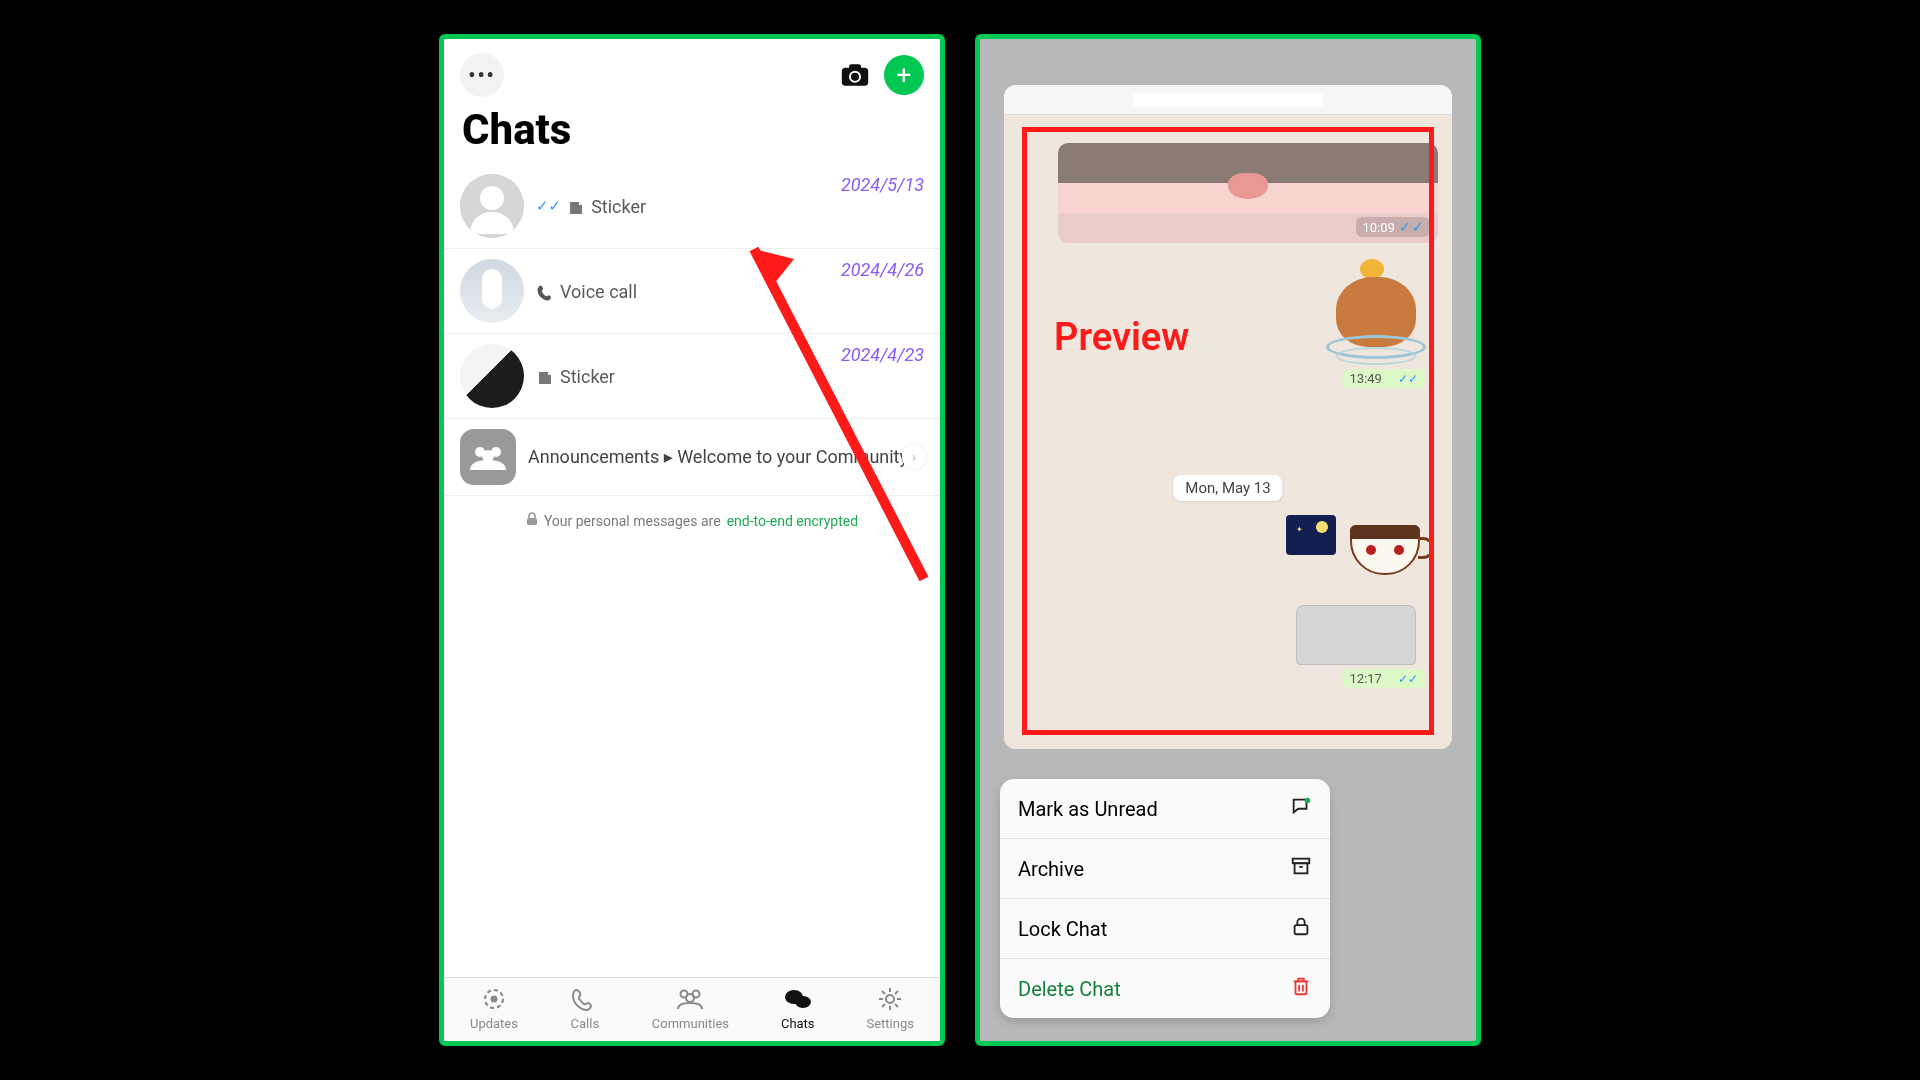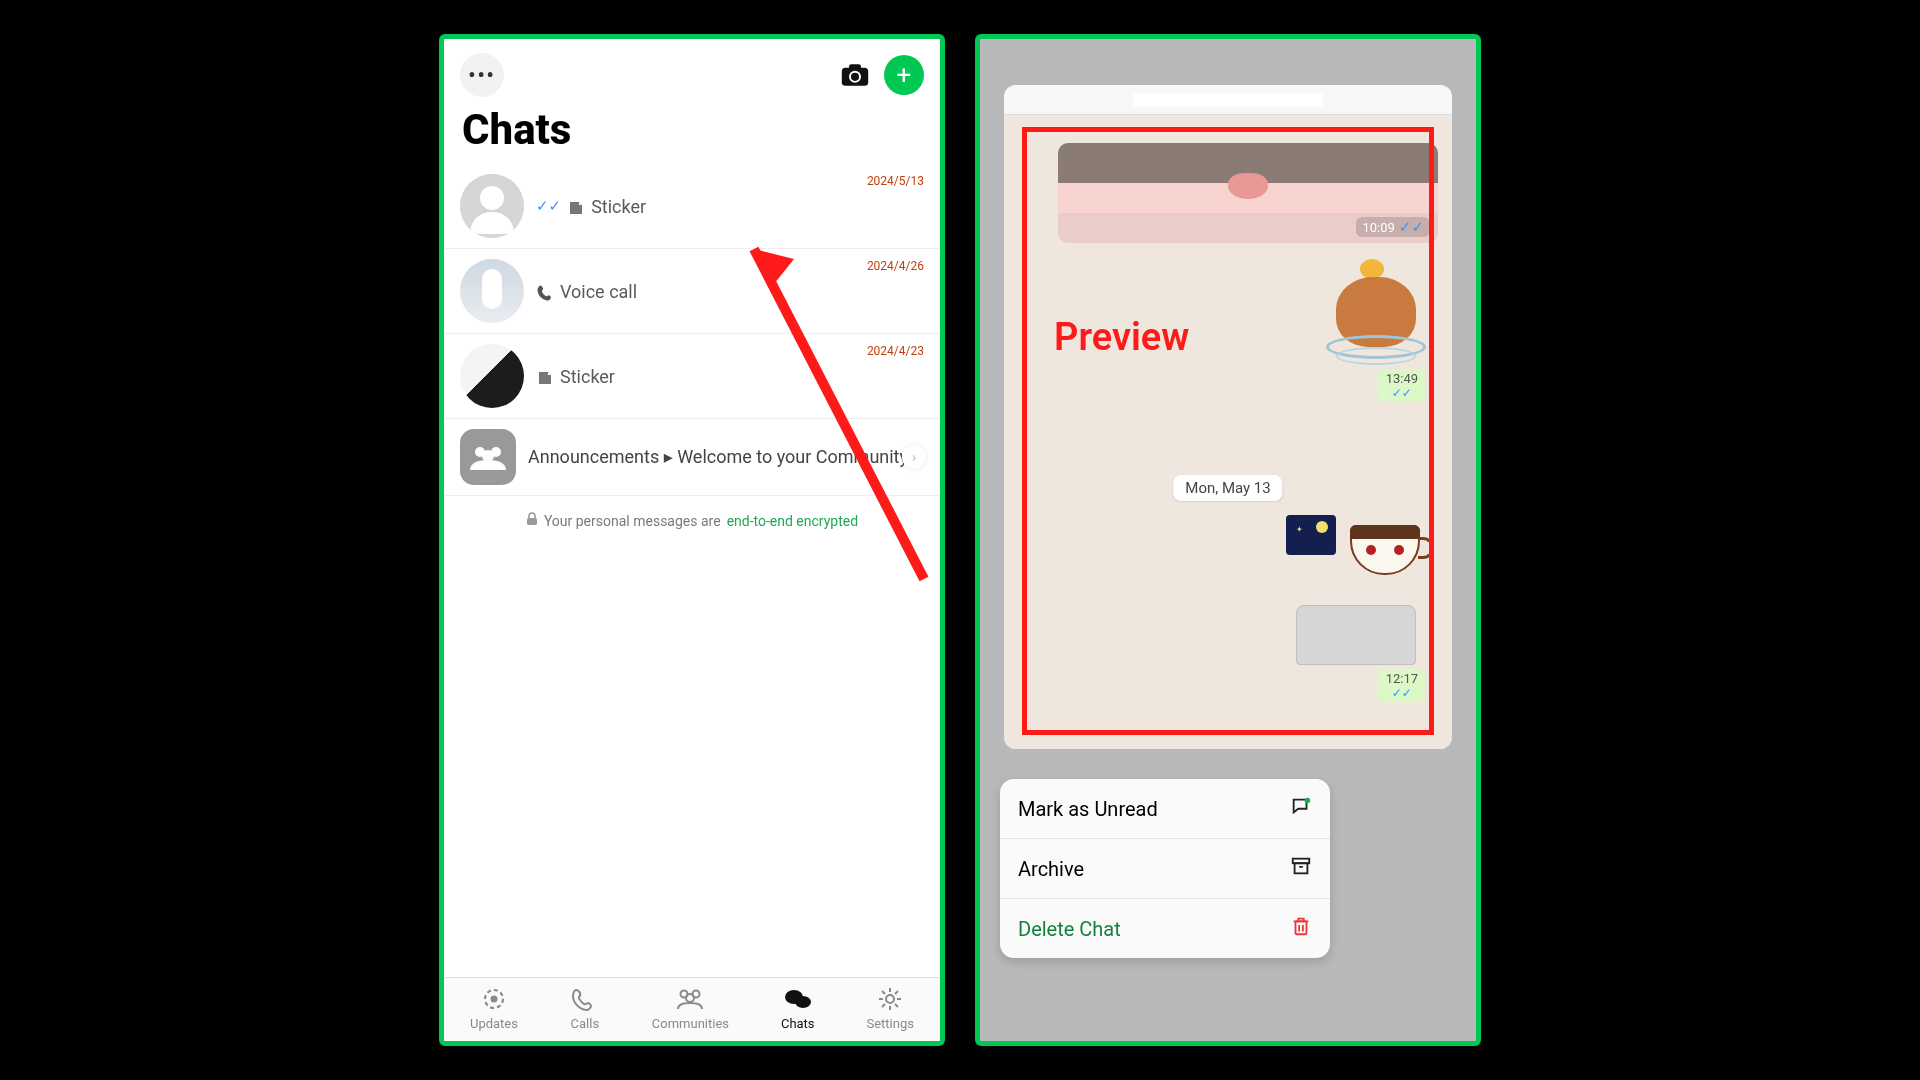--- a/index.html
+++ b/index.html
@@ -60,21 +60,21 @@
   .avatar {
     width:64px;height:64px;border-radius:50%;
     background:#d4d4d4;
     flex-shrink:0;
     display:flex;align-items:center;justify-content:center;
     overflow:hidden;
   }
   .avatar svg { width:100%;height:100%; }
   .chat-info { flex:1; display:flex;flex-direction:column; }
   .chat-name-row { display:flex; align-items:center; gap:6px; color:#5a5a5a; font-size:18px; }
-  .chat-date { position:absolute; right:16px; top:10px; font-size:12px; color:#c2410c; }
+  .chat-date { position:absolute; right:16px; top:10px; font-size:18px; color:#8b5cf6;font-style:italic; }
   .checks { color:#3497fd; font-size:15px; }
   .sticker-icon svg, .call-icon svg { vertical-align:middle; }
   .encrypt-note {
     display:flex;align-items:center;justify-content:center;gap:6px;
     font-size:14px;color:#7a7a7a;padding:16px 8px;
   }
   .encrypt-note .link { color:#1fa855; }
   .tabbar {
     position:absolute;left:0;right:0;bottom:0;
     display:flex;justify-content:space-around;align-items:center;
@@ -126,21 +126,21 @@
   .msg {
     position:absolute;right:14px;
     display:flex;flex-direction:column;align-items:flex-end;
     gap:4px;
   }
   .msg-img {
     background:#fff;border-radius:12px;overflow:hidden;
   }
   .msg-time {
     background:#dcf8c6;border-radius:8px;padding:2px 8px;
-    font-size:13px;color:#555;display:flex;align-items:center;gap:0;flex-direction:column;
+    font-size:13px;color:#555;display:flex;align-items:center;gap:16px;
   }
   .msg-time .checks { color:#3497fd;font-size:12px; }
   .date-chip {
     position:absolute;left:50%;transform:translateX(-50%);
     background:#fff;border-radius:8px;padding:4px 12px;font-size:15px;
     color:#444;box-shadow:0 1px 2px rgba(0,0,0,0.1);
   }
   .preview-label {
     position:absolute;left:50px;top:230px;z-index:5;
   }
@@ -435,20 +435,27 @@
     </div>
     <div class="menu-item">
       <span>Archive</span>
       <span><svg viewBox="0 0 24 24" fill="none" stroke="#222" stroke-width="2">
             <rect x="3" y="4" width="18" height="5"></rect>
             <rect x="5" y="9" width="14" height="11"></rect>
             <line x1="10" y1="13" x2="14" y2="13"></line>
           </svg></span>
     </div>
     <div class="menu-item">
+      <span>Lock Chat</span>
+      <span><svg viewBox="0 0 24 24" fill="none" stroke="#222" stroke-width="2">
+            <rect x="5" y="11" width="14" height="10" rx="2"></rect>
+            <path d="M8 11V8a4 4 0 018 0v3"></path>
+          </svg></span>
+    </div>
+    <div class="menu-item">
       <span>Delete Chat</span>
       <span><svg viewBox="0 0 24 24" fill="none" stroke="#e53935" stroke-width="2">
             <path d="M4 7h16"></path>
             <path d="M9 7V4h6v3"></path>
             <rect x="6" y="7" width="12" height="14" rx="1"></rect>
             <line x1="10" y1="11" x2="10" y2="18"></line>
             <line x1="14" y1="11" x2="14" y2="18"></line>
           </svg></span>
     </div>
   </div>

